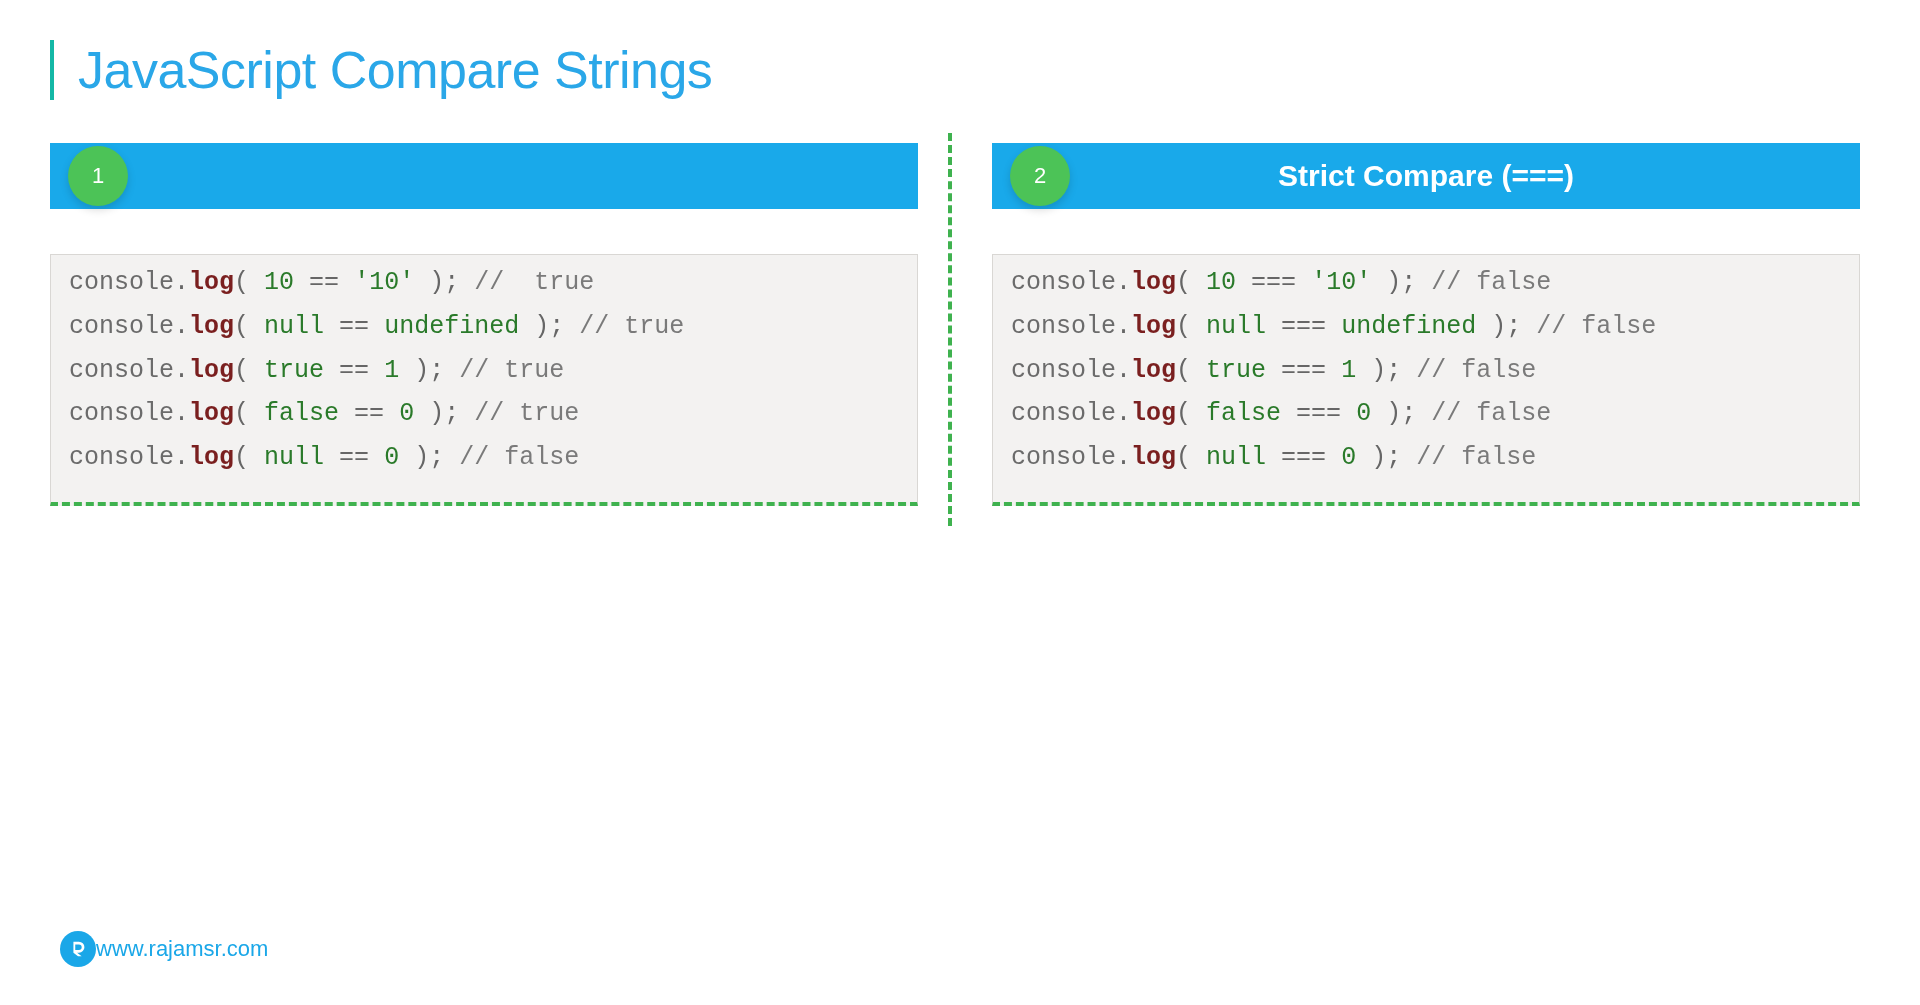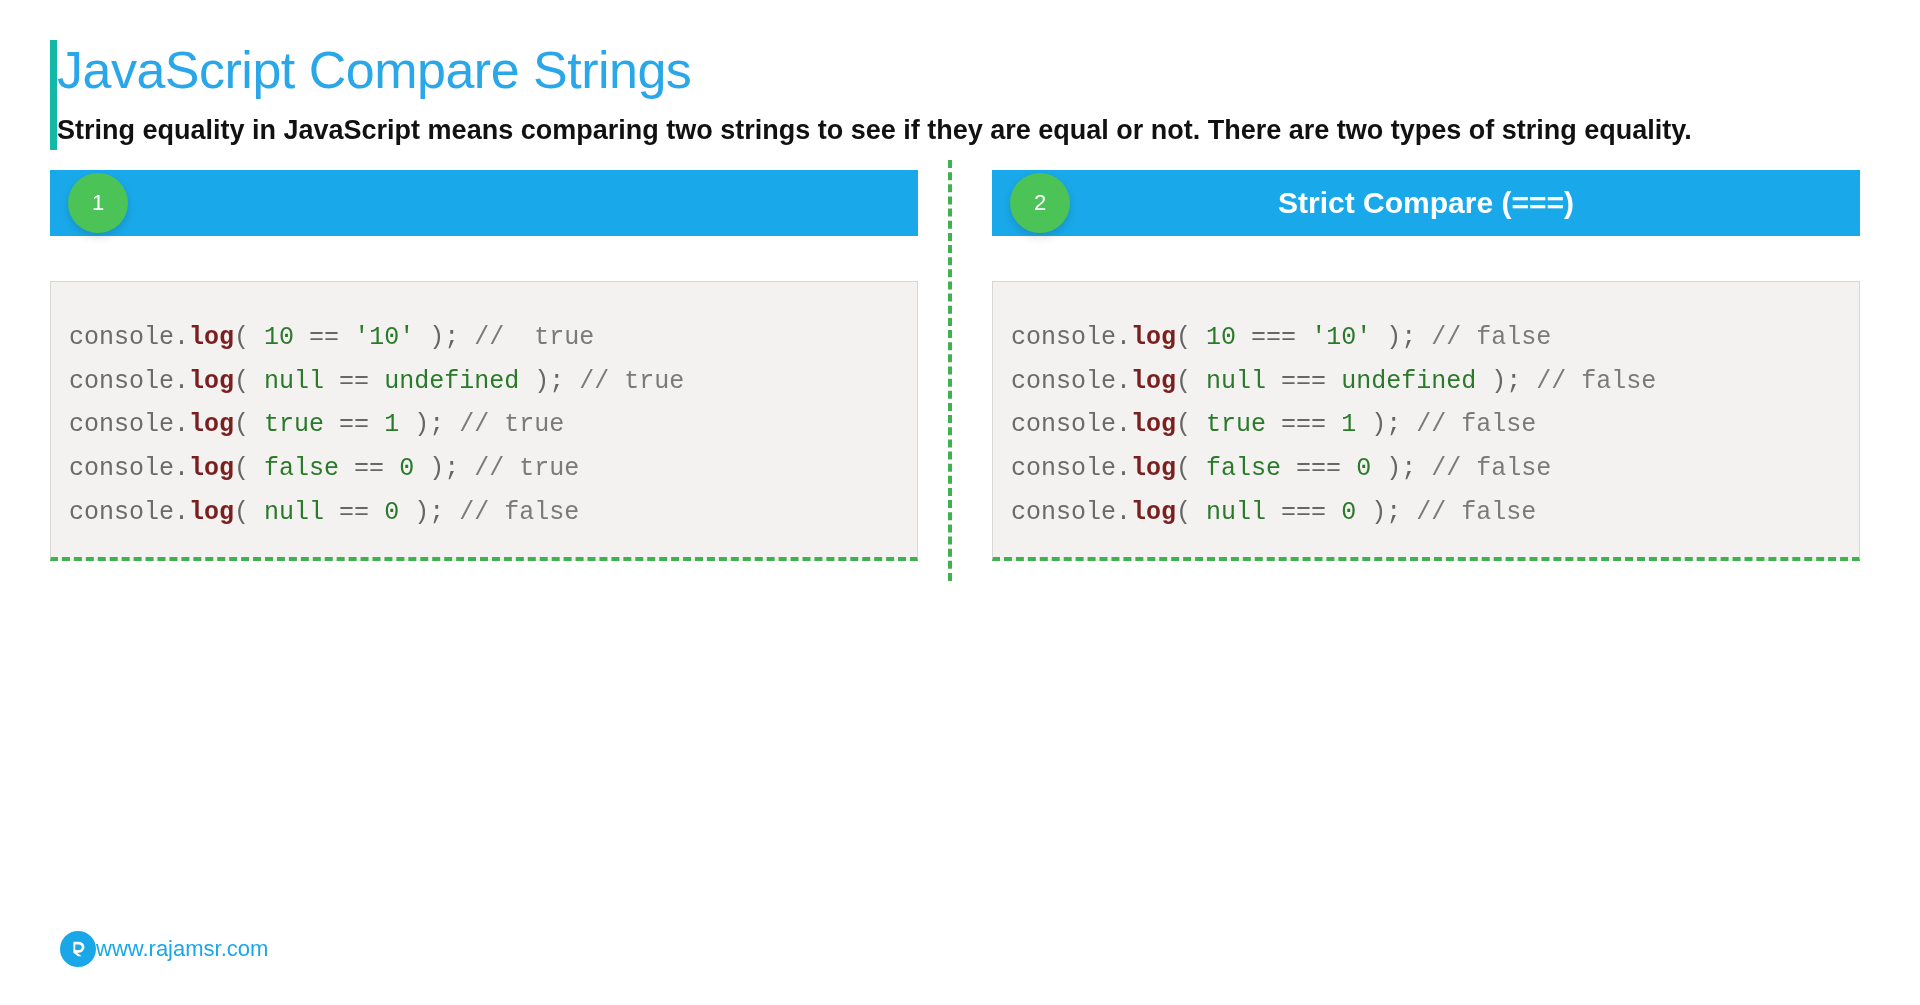--- a/index.html
+++ b/index.html
@@ -5,22 +5,23 @@
   * { box-sizing: border-box; margin: 0; padding: 0; }
   body {
     font-family: -apple-system, BlinkMacSystemFont, "Segoe UI", Arial, sans-serif;
     background: #ffffff;
     width: 1920px;
     height: 1005px;
     padding: 40px 60px 30px 50px;
     position: relative;
   }
   .header {
-    border-left: 7px solid #14b8a6;
-    margin-bottom: 20px;
+    border-left: 4px solid #14b8a6;
+    padding-left: 24px;
+    margin-bottom: 43px;
   }
   .title {
     font-size: 52px;
     font-weight: 500;
     color: #2aa7e8;
     margin-bottom: 12px;
     letter-spacing: -0.5px;
   }
   .subtitle {
     font-size: 27px;
@@ -81,21 +82,21 @@
     padding: 0 8px;
   }
   .desc b { font-weight: 800; }
   .desc .hl { color: #2aa7e8; }
   .codebox {
     background: #f3f2f1;
     border-left: 1px solid #d9d7d4;
     border-right: 1px solid #d9d7d4;
     border-top: 1px solid #d9d7d4;
     border-bottom: 4px dashed #3fb24f;
-    padding: 34px 18px 22px 18px;
+    padding: 6px 18px 22px 18px;
     font-family: "Menlo","Consolas","Courier New",monospace;
     font-size: 25px;
     line-height: 1.75;
     color: #666;
     white-space: pre;
   }
   .codebox .obj { color: #6b6b6b; }
   .codebox .method { color: #7a1f1f; font-weight: 700; }
   .codebox .num { color: #2a7a2a; }
   .codebox .str { color: #2a7a2a; }
@@ -123,21 +124,20 @@
     color: #1aa7e8;
     font-size: 22px;
     font-weight: 500;
   }
 </style>
 </head>
 <body>
 
 <div class="header">
   <div class="title">JavaScript Compare Strings</div>
-  <div class="subtitle">String equality in JavaScript means comparing two strings to see if they are equal or not. There are two types of string equality.</div>
 </div>
 
 <div class="columns">
 
   <div class="col">
     <div class="section-bar">
       <div class="badge">1</div>
     </div>
     <div class="codebox" id="code-left"><span class="obj">console</span>.<span class="method">log</span>( <span class="num">10</span> <span class="op">==</span> <span class="str">'10'</span> ); <span class="cmt">//  true</span>
 <span class="obj">console</span>.<span class="method">log</span>( <span class="kw">null</span> <span class="op">==</span> <span class="kw">undefined</span> ); <span class="cmt">// true</span>

